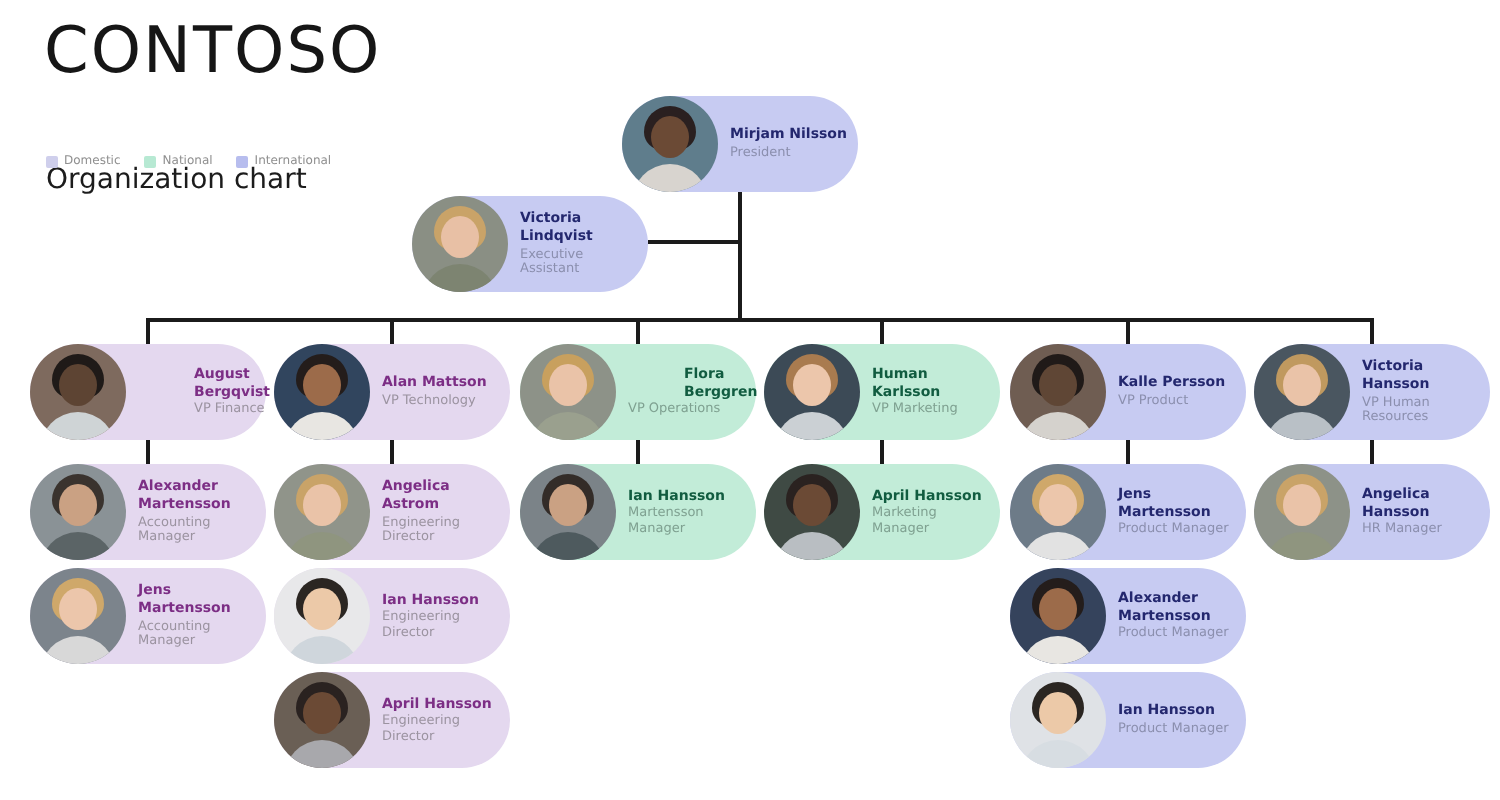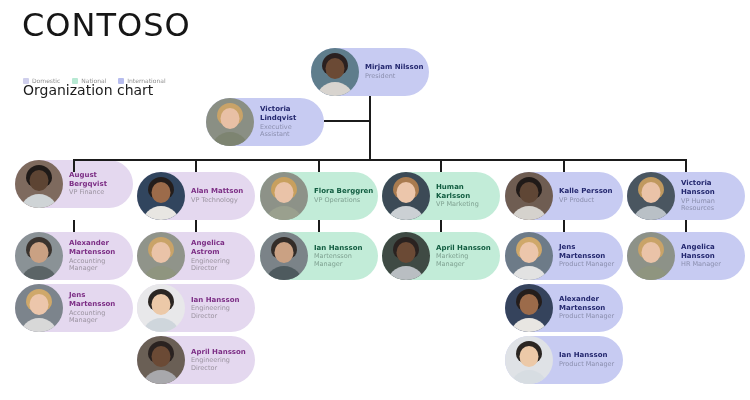--- a/index.html
+++ b/index.html
@@ -82,21 +82,21 @@
     <div class="avatar" style="background: rgb(138, 143, 132);">
       <div class="av-hair" style="background: rgb(201, 163, 104);"></div>
       <div class="av-head" style="background: rgb(232, 192, 165);"></div>
       <div class="av-body" style="background: rgb(125, 132, 113);"></div>
     </div>
     <div class="txt">
       <div class="nm" style="color: rgb(35, 39, 110);">Victoria Lindqvist</div>
       <div class="rl" style="color: rgb(139, 143, 174);">Executive Assistant</div>
     </div>
   </div>
-    <div class="node" style="left: 15px; top: 160px; background: rgb(228, 216, 239);">
+    <div class="node" style="left: 15px; top: 172px; background: rgb(228, 216, 239); gap: 28px;">
     <div class="avatar" style="background: rgb(126, 106, 94);">
       <div class="av-hair" style="background: rgb(31, 26, 24);"></div>
       <div class="av-head" style="background: rgb(93, 68, 51);"></div>
       <div class="av-body" style="background: rgb(207, 212, 214);"></div>
     </div>
     <div class="txt">
       <div class="nm" style="color: rgb(124, 46, 133);">August Bergqvist</div>
       <div class="rl" style="color: rgb(155, 147, 160);">VP Finance</div>
     </div>
   </div>
@@ -111,21 +111,21 @@
       <div class="rl" style="color: rgb(155, 147, 160);">VP Technology</div>
     </div>
   </div>
     <div class="node" style="left: 260px; top: 172px; background: rgb(194, 236, 216);">
     <div class="avatar" style="background: rgb(141, 146, 136);">
       <div class="av-hair" style="background: rgb(200, 160, 94);"></div>
       <div class="av-head" style="background: rgb(234, 195, 168);"></div>
       <div class="av-body" style="background: rgb(154, 160, 142);"></div>
     </div>
     <div class="txt">
-      <div class="nm" style="color: rgb(17, 92, 64);">Flora Berggren</div>
+      <div class="nm" style="color: rgb(17, 92, 64); margin-left: 28px;">Flora Berggren</div>
       <div class="rl" style="color: rgb(127, 161, 145);">VP Operations</div>
     </div>
   </div>
     <div class="node" style="left: 382px; top: 172px; background: rgb(194, 236, 216);">
     <div class="avatar" style="background: rgb(60, 74, 86);">
       <div class="av-hair" style="background: rgb(169, 123, 79);"></div>
       <div class="av-head" style="background: rgb(236, 198, 171);"></div>
       <div class="av-body" style="background: rgb(203, 208, 212);"></div>
     </div>
     <div class="txt">

